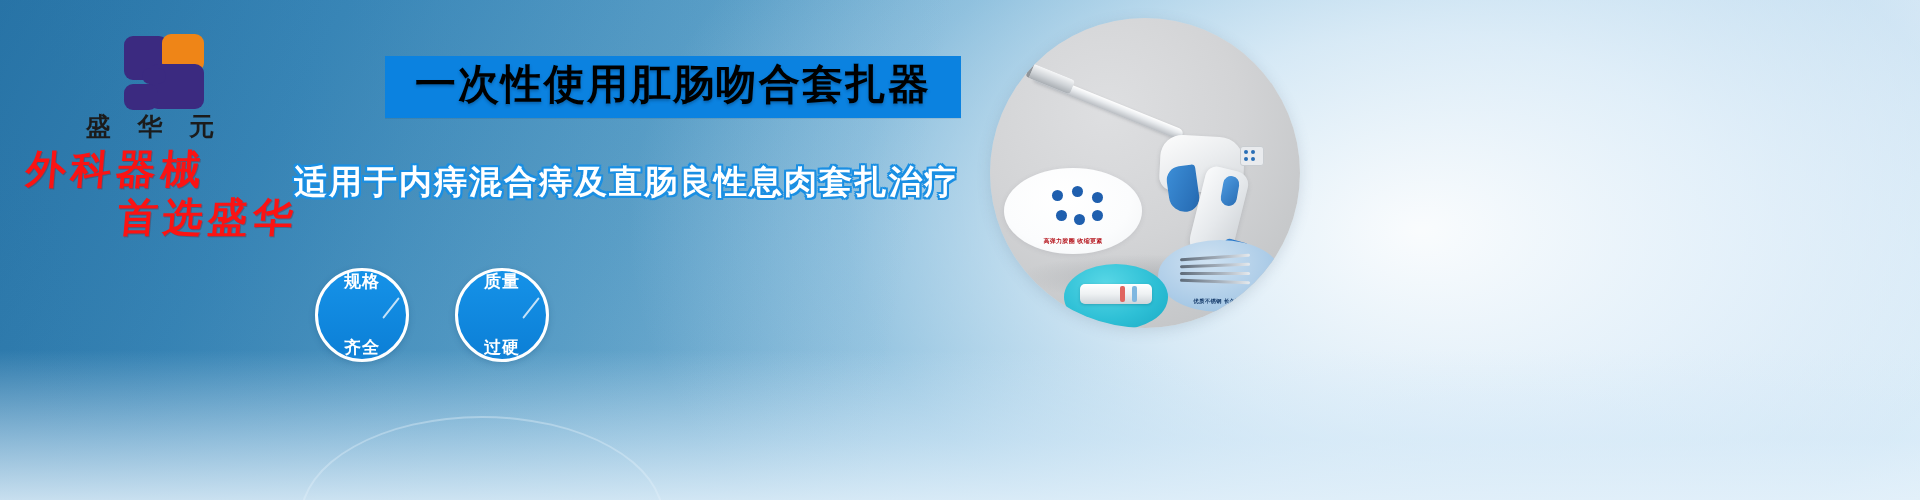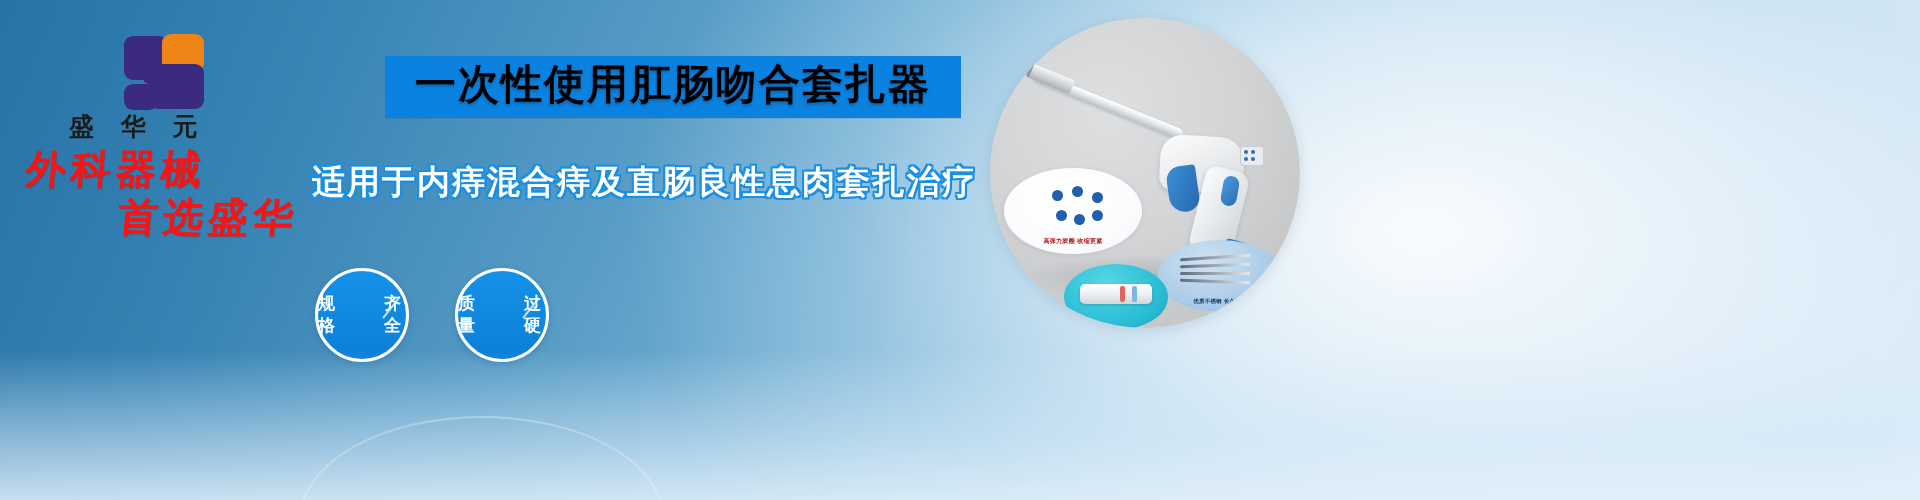--- a/index.html
+++ b/index.html
@@ -19,21 +19,21 @@
     background:linear-gradient(100deg, rgba(20,90,140,.28) 0%, rgba(20,90,140,.10) 22%, rgba(255,255,255,0) 48%);
     pointer-events:none;
   }
   .bottomfade{
     position:absolute;left:0;right:0;bottom:0;height:150px;
     background:linear-gradient(to bottom, rgba(255,255,255,0) 0%, rgba(214,234,248,.55) 60%, rgba(226,240,250,.85) 100%);
     pointer-events:none;
   }
 
   
-  #logo{position:absolute;left:60px;top:28px;width:180px;}
+  #logo{position:absolute;left:60px;top:28px;width:180px;text-align:center;}
   .mark{position:relative;width:96px;height:76px;margin:0 auto;}
   .mark i{position:absolute;display:block;border-radius:9px;}
   .m1{left:22px;top:8px;width:44px;height:44px;background:#3b2a80;}
   .m2{left:60px;top:6px;width:42px;height:38px;background:#ef8517;border-radius:10px;}
   .m3{left:47px;top:36px;width:55px;height:45px;background:#3b2a80;border-radius:10px;}
   .m4{left:22px;top:56px;width:34px;height:26px;background:#3b2a80;border-radius:7px;}
   .m5{left:40px;top:40px;width:24px;height:16px;background:#3b2a80;border-radius:4px;}
   .logo-text{
     margin-top:6px;font-size:25px;letter-spacing:9px;color:#1b1b1b;
     font-weight:700;text-indent:9px;font-family:"DejaVu Sans",sans-serif;
@@ -59,36 +59,36 @@
     box-shadow:0 1px 0 rgba(0,0,0,.07);
   }
   #titlebar .ttext{
     color:#000000;font-size:41px;font-weight:700;letter-spacing:2px;
     font-family:"DejaVu Sans",sans-serif;line-height:1.12;white-space:nowrap;
     text-shadow:0 2px 3px rgba(0,40,80,.35);
   }
 
   
   #subtitle{
-    position:absolute;left:312px;top:160px;width:620px;text-align:center;
+    position:absolute;left:294px;top:160px;width:620px;text-align:center;
     color:#ffffff;font-size:33px;font-weight:700;letter-spacing:2px;
     font-family:"DejaVu Sans",sans-serif;white-space:nowrap;
     text-shadow:
       -2px -2px 0 #1a8fe3, 2px -2px 0 #1a8fe3, -2px 2px 0 #1a8fe3, 2px 2px 0 #1a8fe3,
       0 -2px 0 #1a8fe3, 0 2px 0 #1a8fe3, -2px 0 0 #1a8fe3, 2px 0 0 #1a8fe3;
   }
 
   
   #features{position:absolute;left:315px;top:268px;display:flex;gap:46px;}
   .feat{
     position:relative;width:88px;height:88px;border-radius:50%;
     background:linear-gradient(180deg,#1592e8 0%, #0c7fd6 100%);
     border:3px solid #ffffff;
     box-shadow:0 2px 6px rgba(10,70,120,.25);
-    display:flex;align-items:center;justify-content:center;gap:44px;
+    display:flex;flex-direction:column;align-items:center;justify-content:center;gap:44px;
   }
   .feat span{
     color:#fff;font-size:17px;font-weight:600;letter-spacing:1px;line-height:1.28;
     font-family:"DejaVu Sans",sans-serif;
   }
   .feat .gloss{
     position:absolute;right:14px;top:24px;width:2px;height:26px;
     background:rgba(255,255,255,.75);transform:rotate(38deg);border-radius:2px;
   }
 

